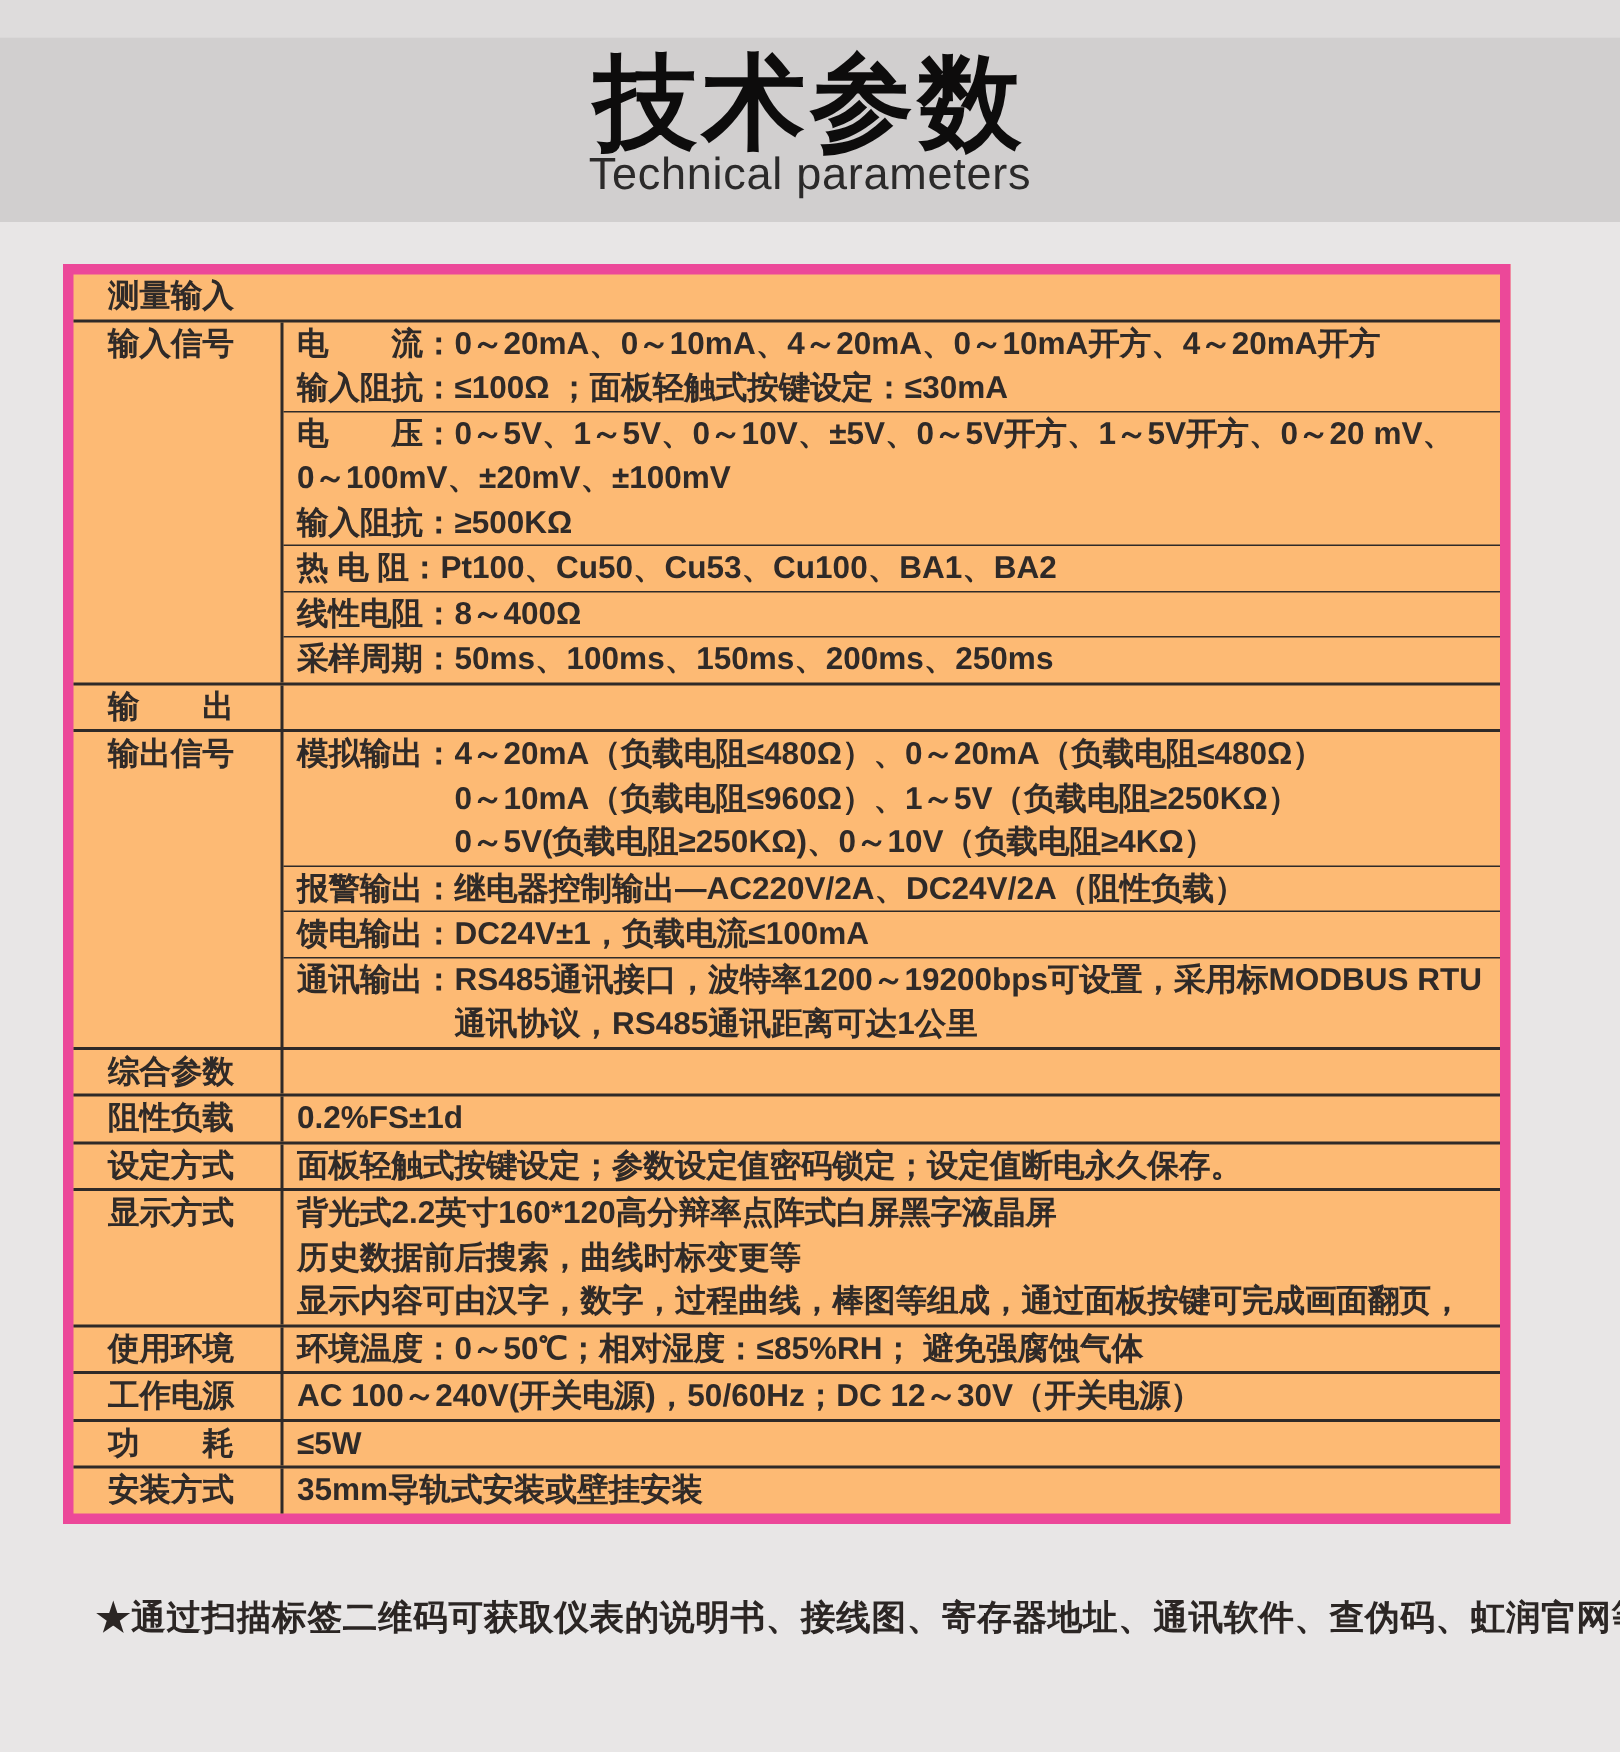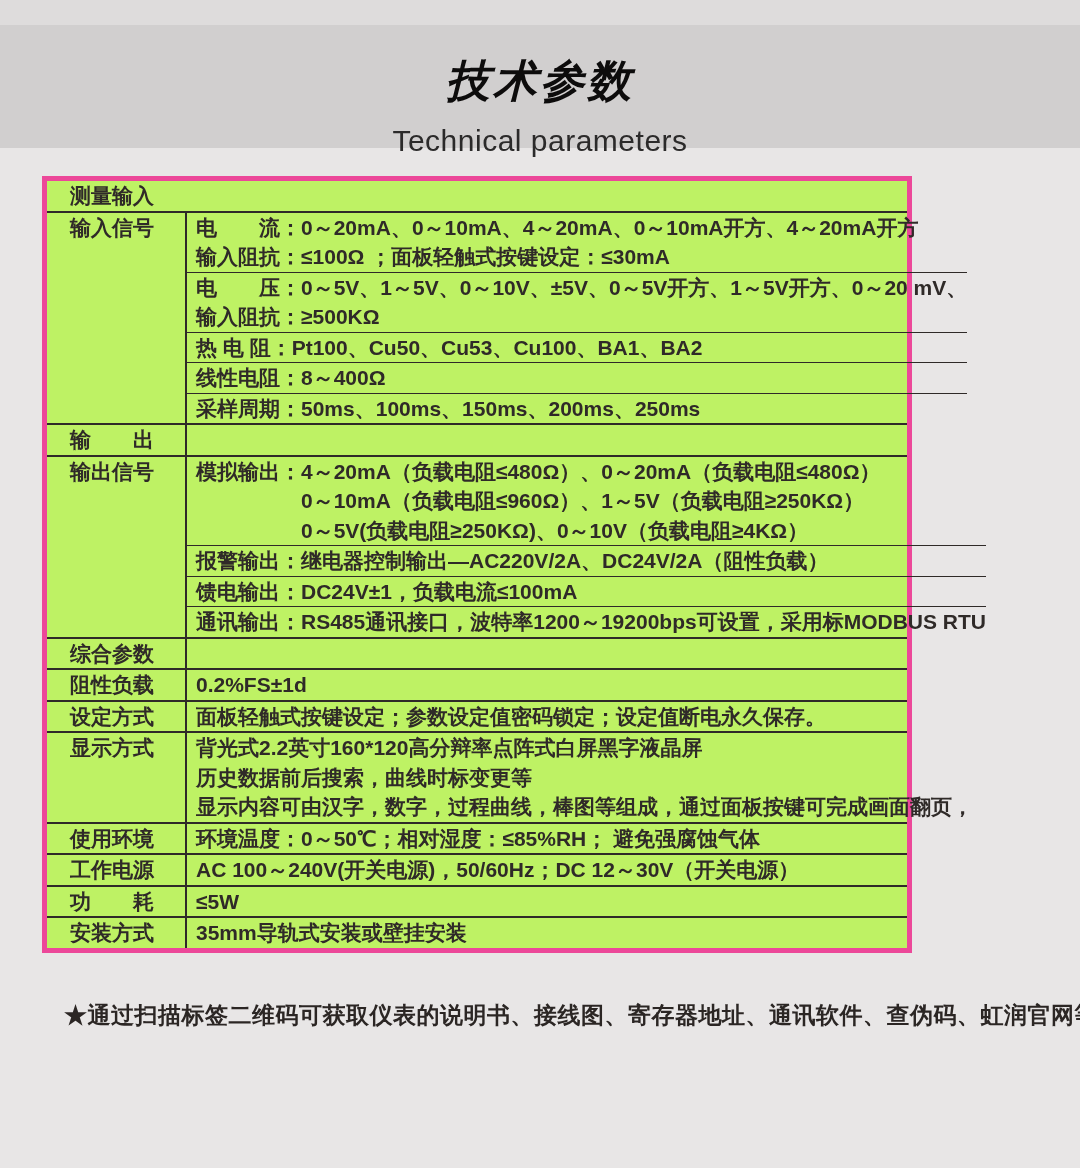--- a/index.html
+++ b/index.html
@@ -19,45 +19,44 @@
   }
   .banner {
     width: 100%;
     height: 123px;
     background: #d1cfcf;
     text-align: center;
     box-sizing: border-box;
     padding-top: 10px;
   }
   .banner h1 {
-    margin: 16px;
-    font-size: 44px;
+    margin: 4px;
+    font-size: 69px;
     line-height: 60px;
     font-weight: 900;
     letter-spacing: 3px;
     color: #0d0c0c;
-    font-style: italic;
   }
   .banner .subtitle {
     margin-top: 2px;
     font-size: 30px;
     line-height: 28px;
     font-weight: 400;
     letter-spacing: 0.5px;
     color: #2b2a2a;
   }
   .spec-table {
     box-sizing: border-box;
     margin: 28px 0 0 42px;
-    width: 870px;
-    border: 5px solid #ec4899;
+    width: 965px;
+    border: 7px solid #ec4899;
     font-size: 21px;
     font-weight: 700;
     line-height: 29.5px;
-    background: #bef264;
+    background: #fdba74;
   }
   .row {
     display: flex;
     border-top: 2px solid #2f2a28;
   }
   .row:first-child { border-top: none; }
   .label-cell {
     flex: 0 0 138px;
     box-sizing: border-box;
     padding-left: 23px;
@@ -101,20 +100,21 @@
       </div>
       <div class="row">
         <div class="label-cell">输入信号</div>
         <div class="value-col">
           <div class="subrow">
             <div class="line">电　　流：0～20mA、0～10mA、4～20mA、0～10mA开方、4～20mA开方</div>
             <div class="line">输入阻抗：≤100Ω ；面板轻触式按键设定：≤30mA</div>
           </div>
           <div class="subrow">
             <div class="line">电　　压：0～5V、1～5V、0～10V、±5V、0～5V开方、1～5V开方、0～20 mV、</div>
+            <div class="line">0～100mV、±20mV、±100mV</div>
             <div class="line">输入阻抗：≥500KΩ</div>
           </div>
           <div class="subrow">
             <div class="line">热 电 阻：Pt100、Cu50、Cu53、Cu100、BA1、BA2</div>
           </div>
           <div class="subrow">
             <div class="line">线性电阻：8～400Ω</div>
           </div>
           <div class="subrow">
             <div class="line">采样周期：50ms、100ms、150ms、200ms、250ms</div>
@@ -134,20 +134,21 @@
             <div class="line">　　　　　0～5V(负载电阻≥250KΩ)、0～10V（负载电阻≥4KΩ）</div>
           </div>
           <div class="subrow">
             <div class="line">报警输出：继电器控制输出—AC220V/2A、DC24V/2A（阻性负载）</div>
           </div>
           <div class="subrow">
             <div class="line">馈电输出：DC24V±1，负载电流≤100mA</div>
           </div>
           <div class="subrow">
             <div class="line">通讯输出：RS485通讯接口，波特率1200～19200bps可设置，采用标MODBUS RTU</div>
+            <div class="line">　　　　　通讯协议，RS485通讯距离可达1公里</div>
           </div>
         </div>
       </div>
       <div class="row">
         <div class="label-cell">综合参数</div>
         <div class="value-col"></div>
       </div>
       <div class="row">
         <div class="label-cell">阻性负载</div>
         <div class="value-col">

